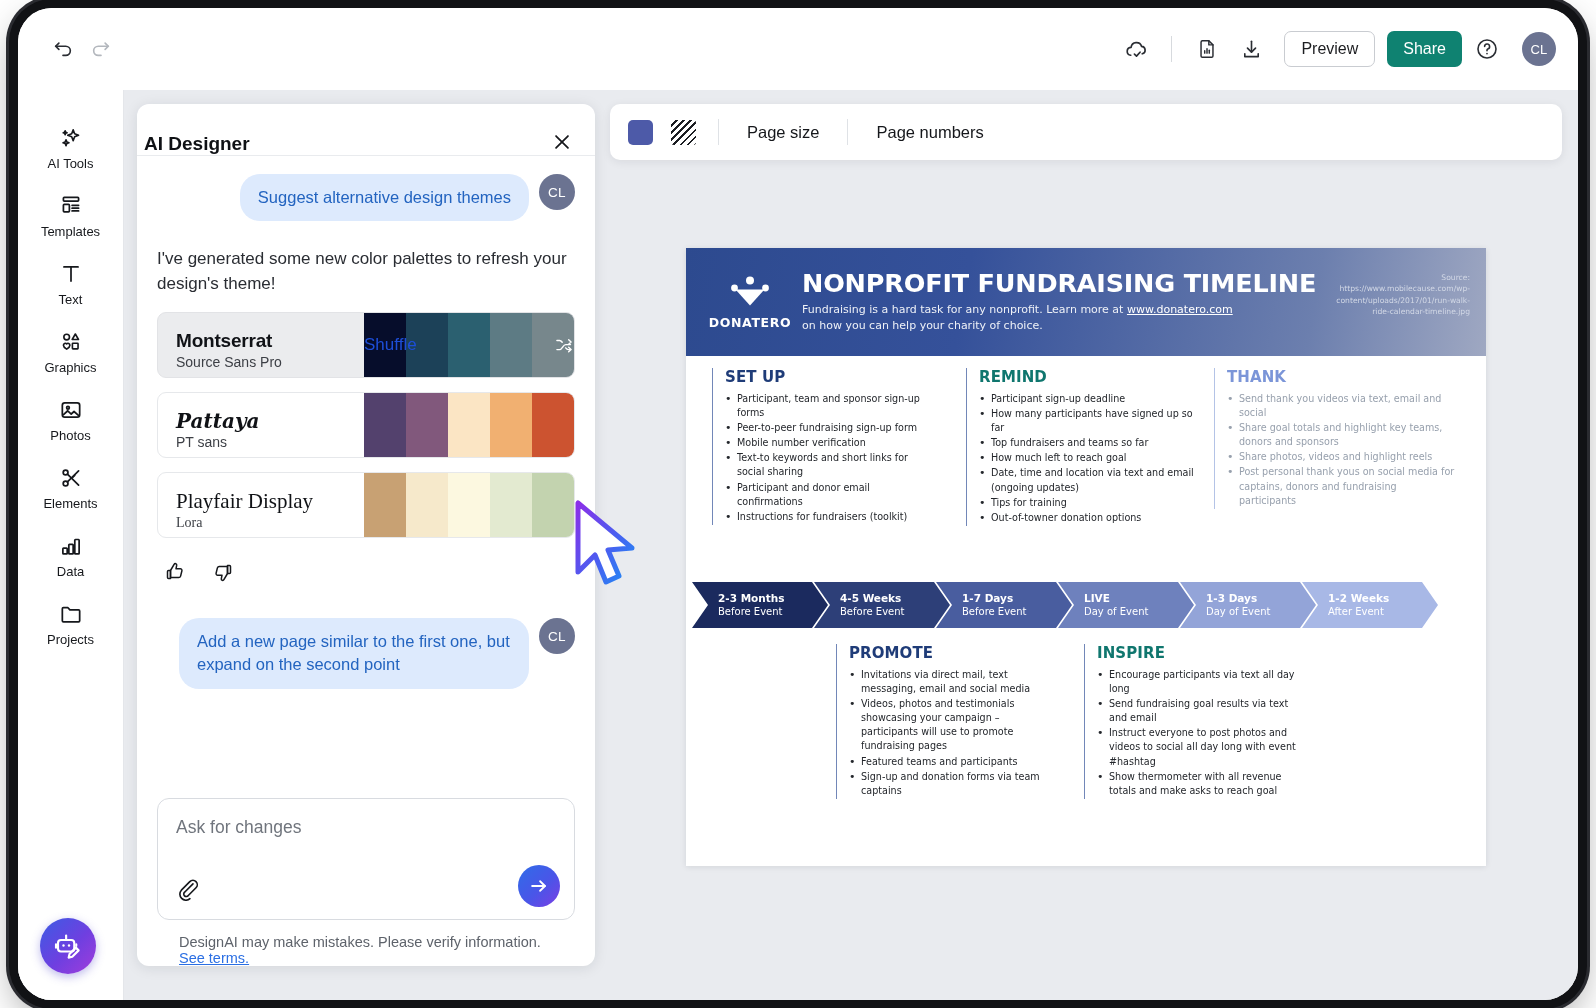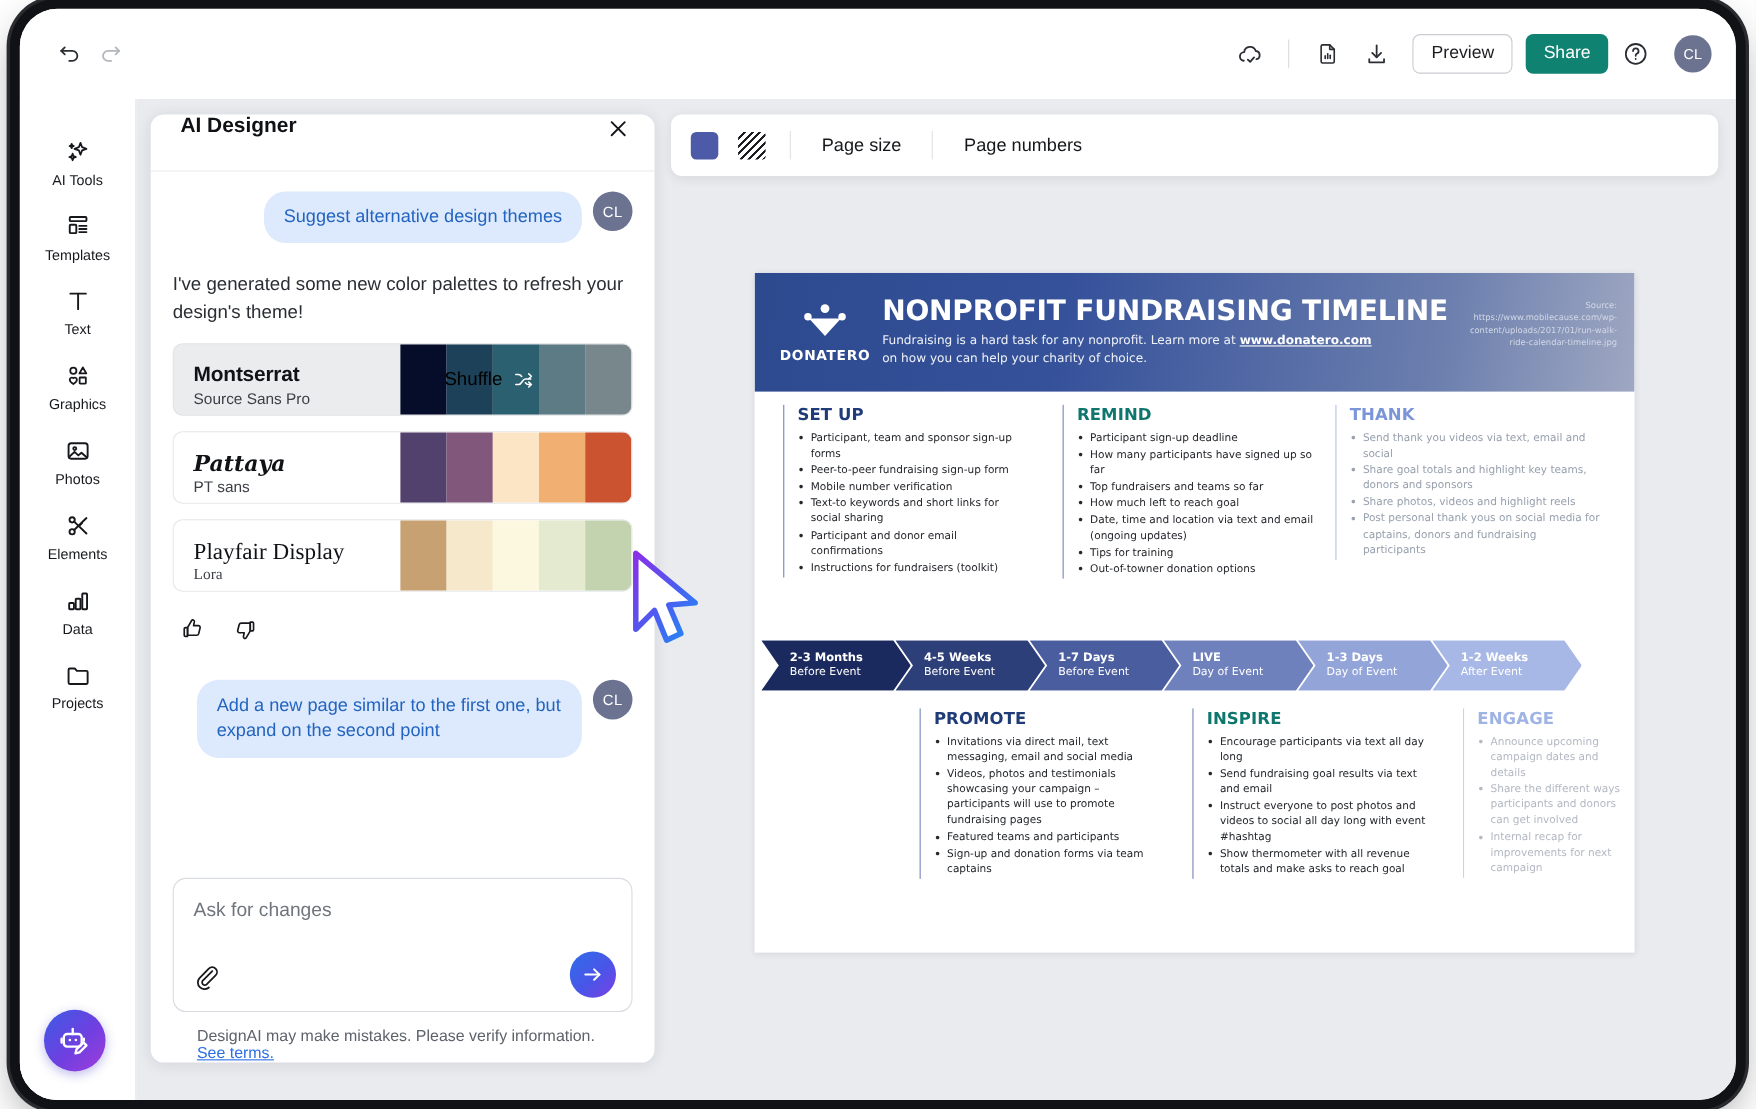--- a/index.html
+++ b/index.html
@@ -90,22 +90,22 @@
     position: absolute; left: 119px; top: 14px;
     width: 458px; height: 862px;
     background: #ffffff;
     border-radius: 12px;
     box-shadow: 0 2px 14px rgba(20,25,40,.10);
     display: flex; flex-direction: column;
     overflow: hidden;
   }
   #ai-panel-header {
     height: 52px; flex: 0 0 52px;
-    display: flex; align-items: flex-start;
-    padding: 0 20px 0 27px;
+    display: flex; align-items: flex-end;
+    padding: 0 20px 0 7px;
     border-bottom: 1px solid #e9ebee;
   }
   #ai-panel-title { font-size: 19px; font-weight: 700; color: #0f1115; }
   #ai-panel-close { margin-left: auto; cursor: pointer; width: 26px; height: 26px; display:flex; align-items:center; justify-content:center;}
 
   #chat-scroll {
     flex: 1 1 auto; padding: 18px 20px 0 20px; overflow: hidden;
   }
   .msg-user-row { display: flex; align-items: flex-start; gap: 10px; justify-content: flex-end; }
   .bubble-user {
@@ -141,24 +141,23 @@
   .font-primary { font-size: 19px; font-weight: 700; color: #101216; line-height: 1.1; }
   .font-secondary { font-size: 14px; color: #3c3f45; margin-top: 2px; }
   .pc-1 .font-primary { font-family: "Liberation Sans", sans-serif; letter-spacing: -.2px; }
   .pc-2 .font-primary { font-family: "DejaVu Serif", serif; font-style: italic; font-size: 20px; }
   .pc-3 .font-primary { font-family: "Liberation Serif", serif; font-weight: 400; font-size: 21px; }
   .pc-3 .font-secondary { font-family: "Liberation Serif", serif; }
   .swatches { flex: 1 1 auto; display: flex; position: relative; }
   .swatch { flex: 1 1 0; }
   #shuffle-overlay {
     position: absolute; inset: 0;
-    display: flex; align-items: center; justify-content: flex-start;
-    gap: 9px; color: #000000; font-size: 17px;
+    display: flex; align-items: center; justify-content: space-between;
+    gap: 9px; color: #1d4ed8; font-size: 17px;
     pointer-events: none;
-    margin-left: 40px;
   }
 
   #feedback-row { display: flex; gap: 24px; padding: 8px 4px 0 6px; }
   .fb-btn { cursor: pointer; width: 24px; height: 24px; }
 
   .msg-user-row.second { margin-top: 34px; }
 
   
   #composer-wrap { flex: 0 0 auto; padding: 10px 20px 0 20px; }
   #composer {
@@ -218,21 +217,21 @@
   }
   #ig-logo { width: 84px; flex: 0 0 84px; text-align: center; color: #fff; }
   #ig-logo-name { font-size: 12.5px; font-weight: 700; letter-spacing: .6px; margin-top: 4px; }
   #ig-title-block { margin-left: 10px; }
   #ig-title {
     color: #fff; font-size: 25.5px; font-weight: 700;
     letter-spacing: -.2px; line-height: 1.05;
     font-family: "DejaVu Sans", sans-serif;
   }
   #ig-subtitle { color: #eef1f7; font-size: 11px; line-height: 1.45; margin-top: 6px; }
-  #ig-subtitle a { color: #fff; font-weight: 700; text-decoration: underline; text-align: center; }
+  #ig-subtitle a { color: #fff; font-weight: 400; text-decoration: underline; text-align: center; }
   #ig-source {
     position: absolute; right: 16px; top: 24px;
     width: 150px; text-align: right;
     color: #d2d8e6; font-size: 7.6px; line-height: 1.5;
   }
 
   #ig-body { position: relative; height: 510px; padding: 0; }
 
   .ig-col {
     position: absolute;
@@ -674,28 +673,20 @@
           <div class="ig-col tone-2" style="left:398px; top:288px; width:222px;">
             <h3>INSPIRE</h3>
             <ul>
               <li>Encourage participants via text all day long</li>
               <li>Send fundraising goal results via text and email</li>
               <li>Instruct everyone to post photos and videos to social all day long with event #hashtag</li>
               <li>Show thermometer with all revenue totals and make asks to reach goal</li>
             </ul>
           </div>
 
-          <div class="ig-col tone-4" style="left:644px; top:288px; width:150px;">
-            <h3>ENGAGE</h3>
-            <ul>
-              <li>Announce upcoming campaign dates and details</li>
-              <li>Share the different ways participants and donors can get involved</li>
-              <li>Internal recap for improvements for next campaign</li>
-            </ul>
-          </div>
         </div>
       </div>
     </div>
 
     <div id="mouse-cursor">
       <svg width="88" height="92" viewBox="0 0 88 92">
         <defs>
           <linearGradient id="curGrad" x1="0" y1="0" x2="1" y2="1">
             <stop offset="0%" stop-color="#8b2fe8"></stop>
             <stop offset="55%" stop-color="#4a5ef0"></stop>

